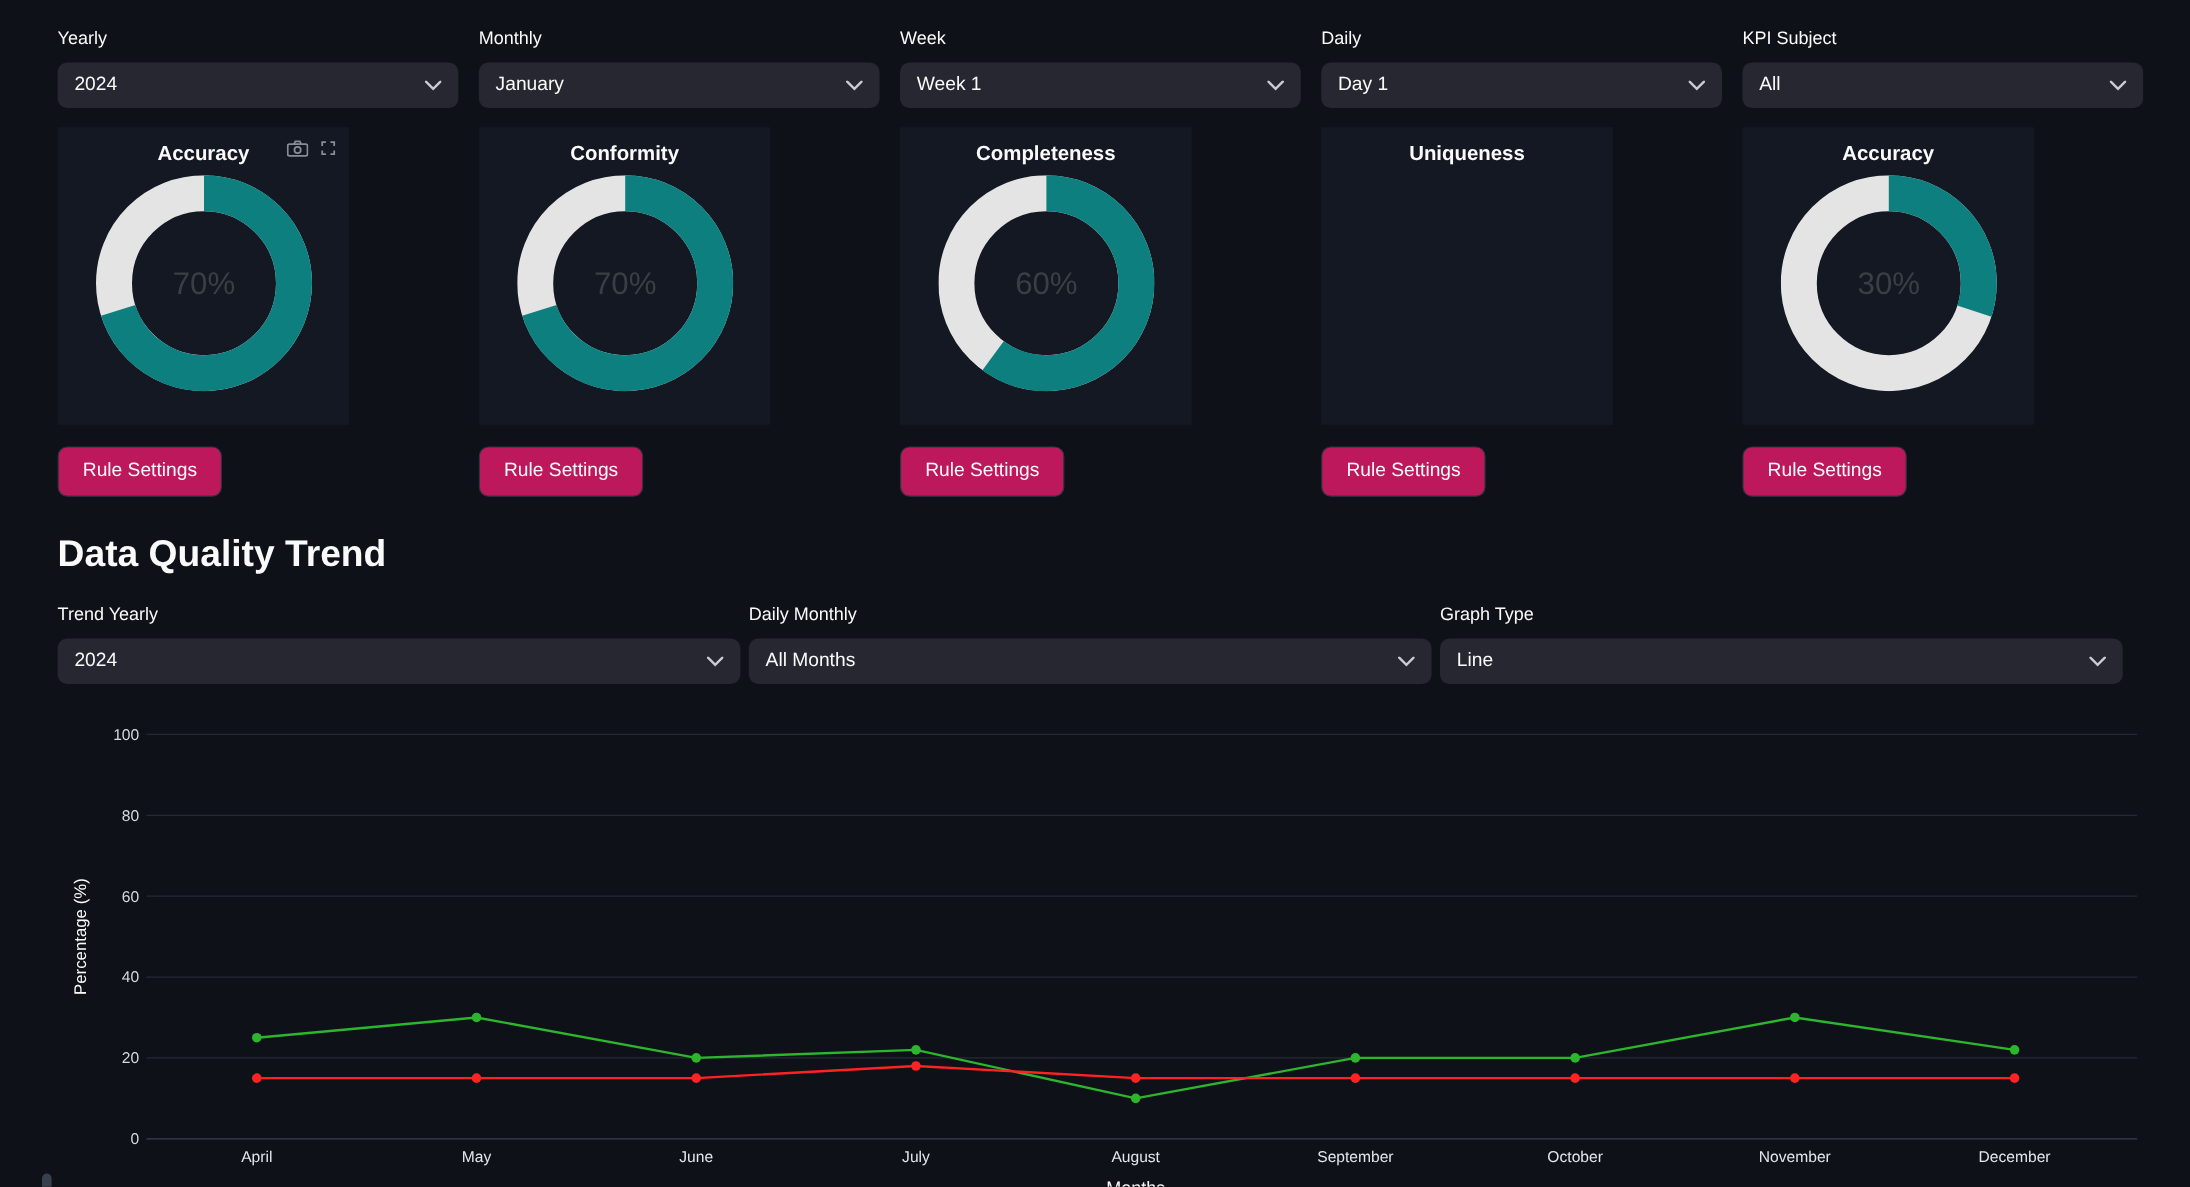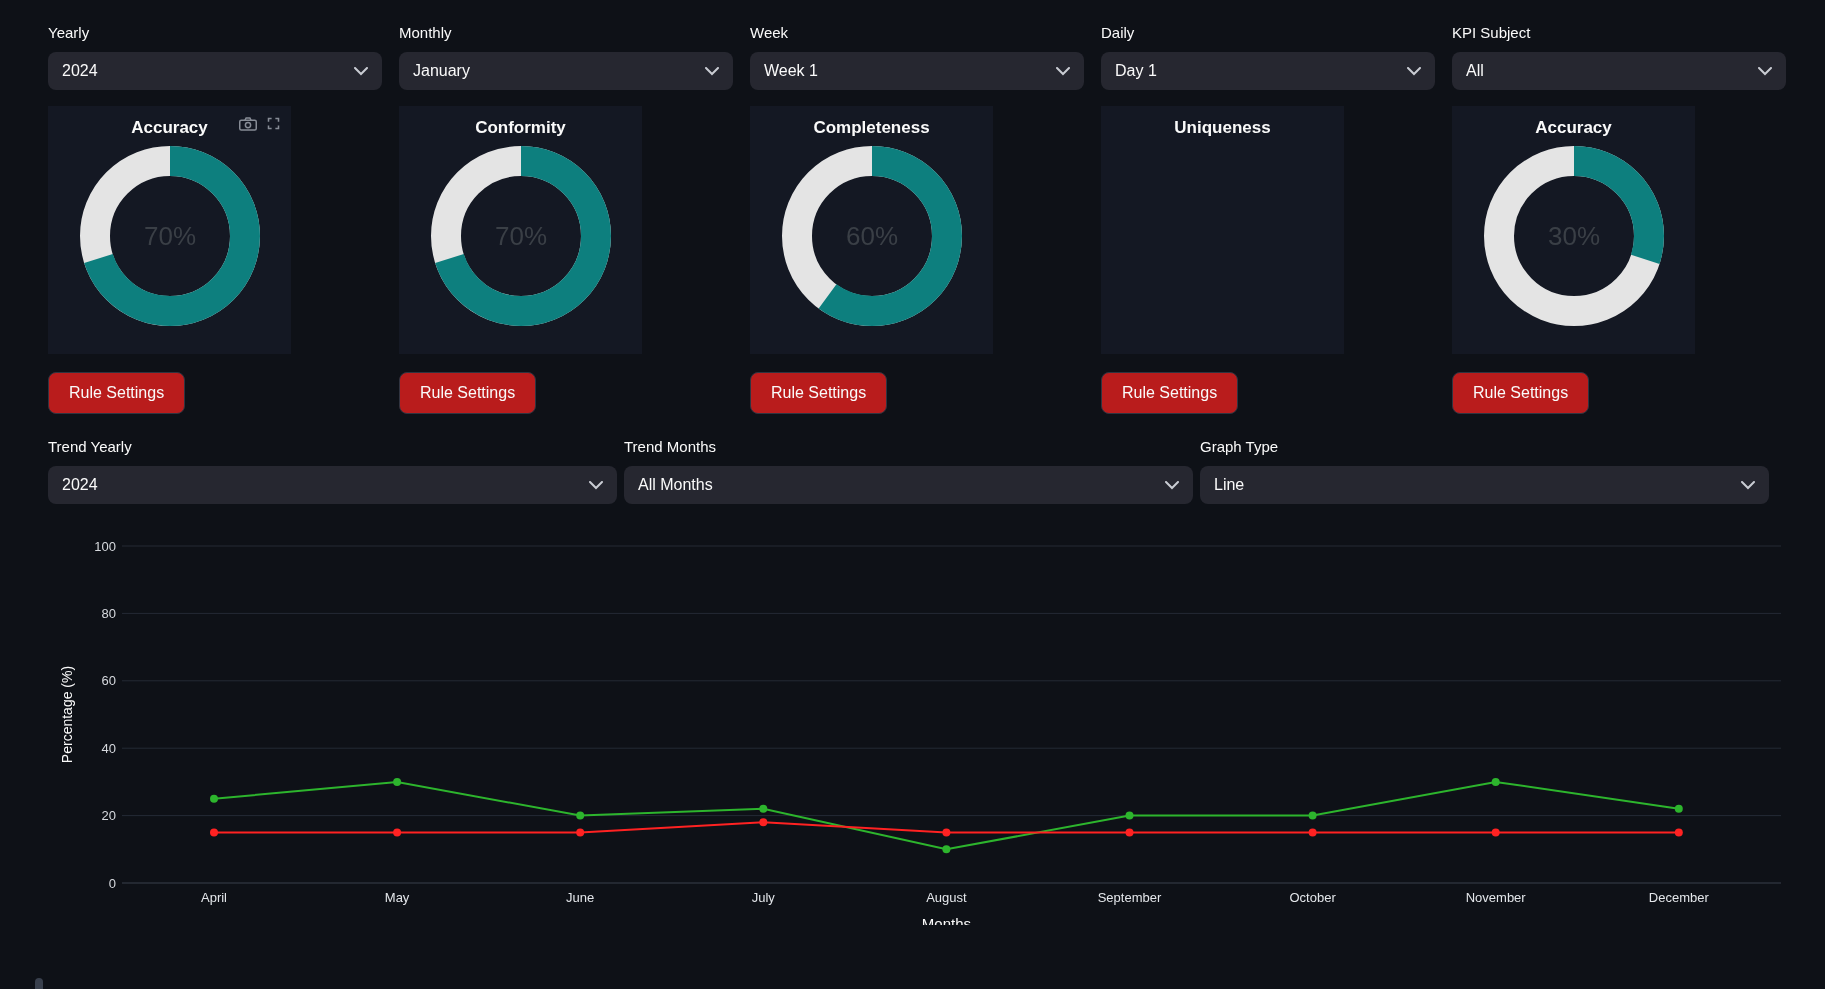--- a/index.html
+++ b/index.html
@@ -25,21 +25,21 @@
     position:relative;width:243px;height:248px;background:#141823;
     box-sizing:border-box;padding-top:12px;
   }
   .kpi-title{text-align:center;font-weight:bold;font-size:17px;line-height:20px;color:#fafafa;}
   .modebar{position:absolute;top:10px;right:10px;display:flex;gap:9px;color:#878c96;align-items:center;}
   .modebar svg{display:block;cursor:pointer;}
   .donut-wrap{display:flex;justify-content:center;margin-top:8px;}
   .kpi-percent{font-size:26px;fill:#3a3f46;}
   .btn-row{margin-top:18px;}
   button.rule-btn{
-    height:42px;padding:0 20px;background:#b91c1c;color:#fafafa;
+    height:42px;padding:0 20px;background:#be185d;color:#fafafa;
     border:1px solid #303440;border-radius:8px;font-size:16px;
     font-family:"Liberation Sans",sans-serif;cursor:pointer;
   }
   .section-title{font-size:31px;line-height:36px;font-weight:bold;margin-top:30px;color:#fafafa;}
   .trend-filters{margin-top:24px;}
   .chart-area{margin-top:21px;}
   .scroll-thumb{
     position:absolute;left:35px;top:978px;width:8px;height:40px;
     border-radius:4px;background:#39404d;
   }
@@ -177,35 +177,36 @@
     </div>
 
     <div class="row5 btn-row">
       <div><button class="rule-btn">Rule Settings</button></div>
       <div><button class="rule-btn">Rule Settings</button></div>
       <div><button class="rule-btn">Rule Settings</button></div>
       <div><button class="rule-btn">Rule Settings</button></div>
       <div><button class="rule-btn">Rule Settings</button></div>
     </div>
 
+    <div class="section-title">Data Quality Trend</div>
 
     <div class="row3 trend-filters">
       <div>
         <div class="f-label">Trend Yearly</div>
         <div class="select">
           <span class="val">2024</span>
           <span class="chev">
               <svg width="14" height="9" viewBox="0 0 14 9" fill="none" stroke="#c9ccd3" stroke-width="2" stroke-linecap="round">
                 <path d="M1 1l6 6 6-6"></path>
               </svg>
             </span>
         </div>
       </div>
       <div>
-        <div class="f-label">Trend Months</div>
+        <div class="f-label">Daily Monthly</div>
         <div class="select">
           <span class="val">All Months</span>
           <span class="chev">
               <svg width="14" height="9" viewBox="0 0 14 9" fill="none" stroke="#c9ccd3" stroke-width="2" stroke-linecap="round">
                 <path d="M1 1l6 6 6-6"></path>
               </svg>
             </span>
         </div>
       </div>
       <div>

